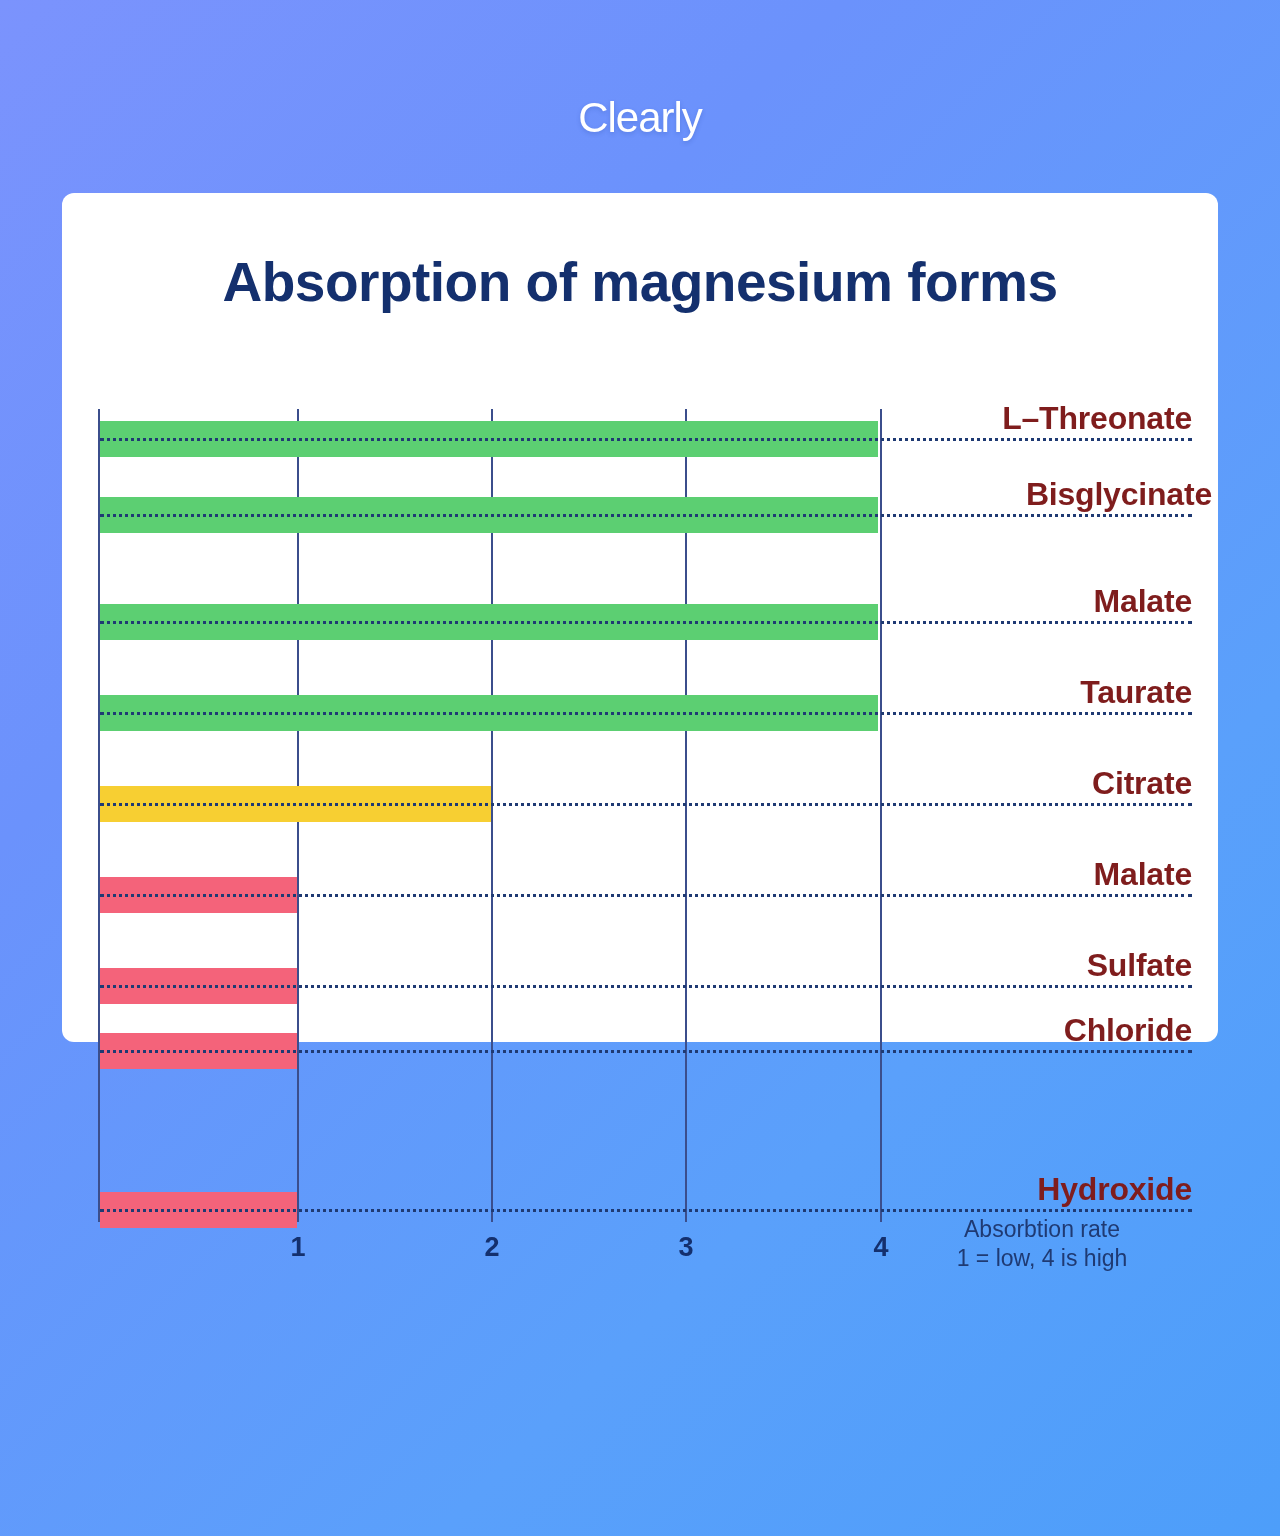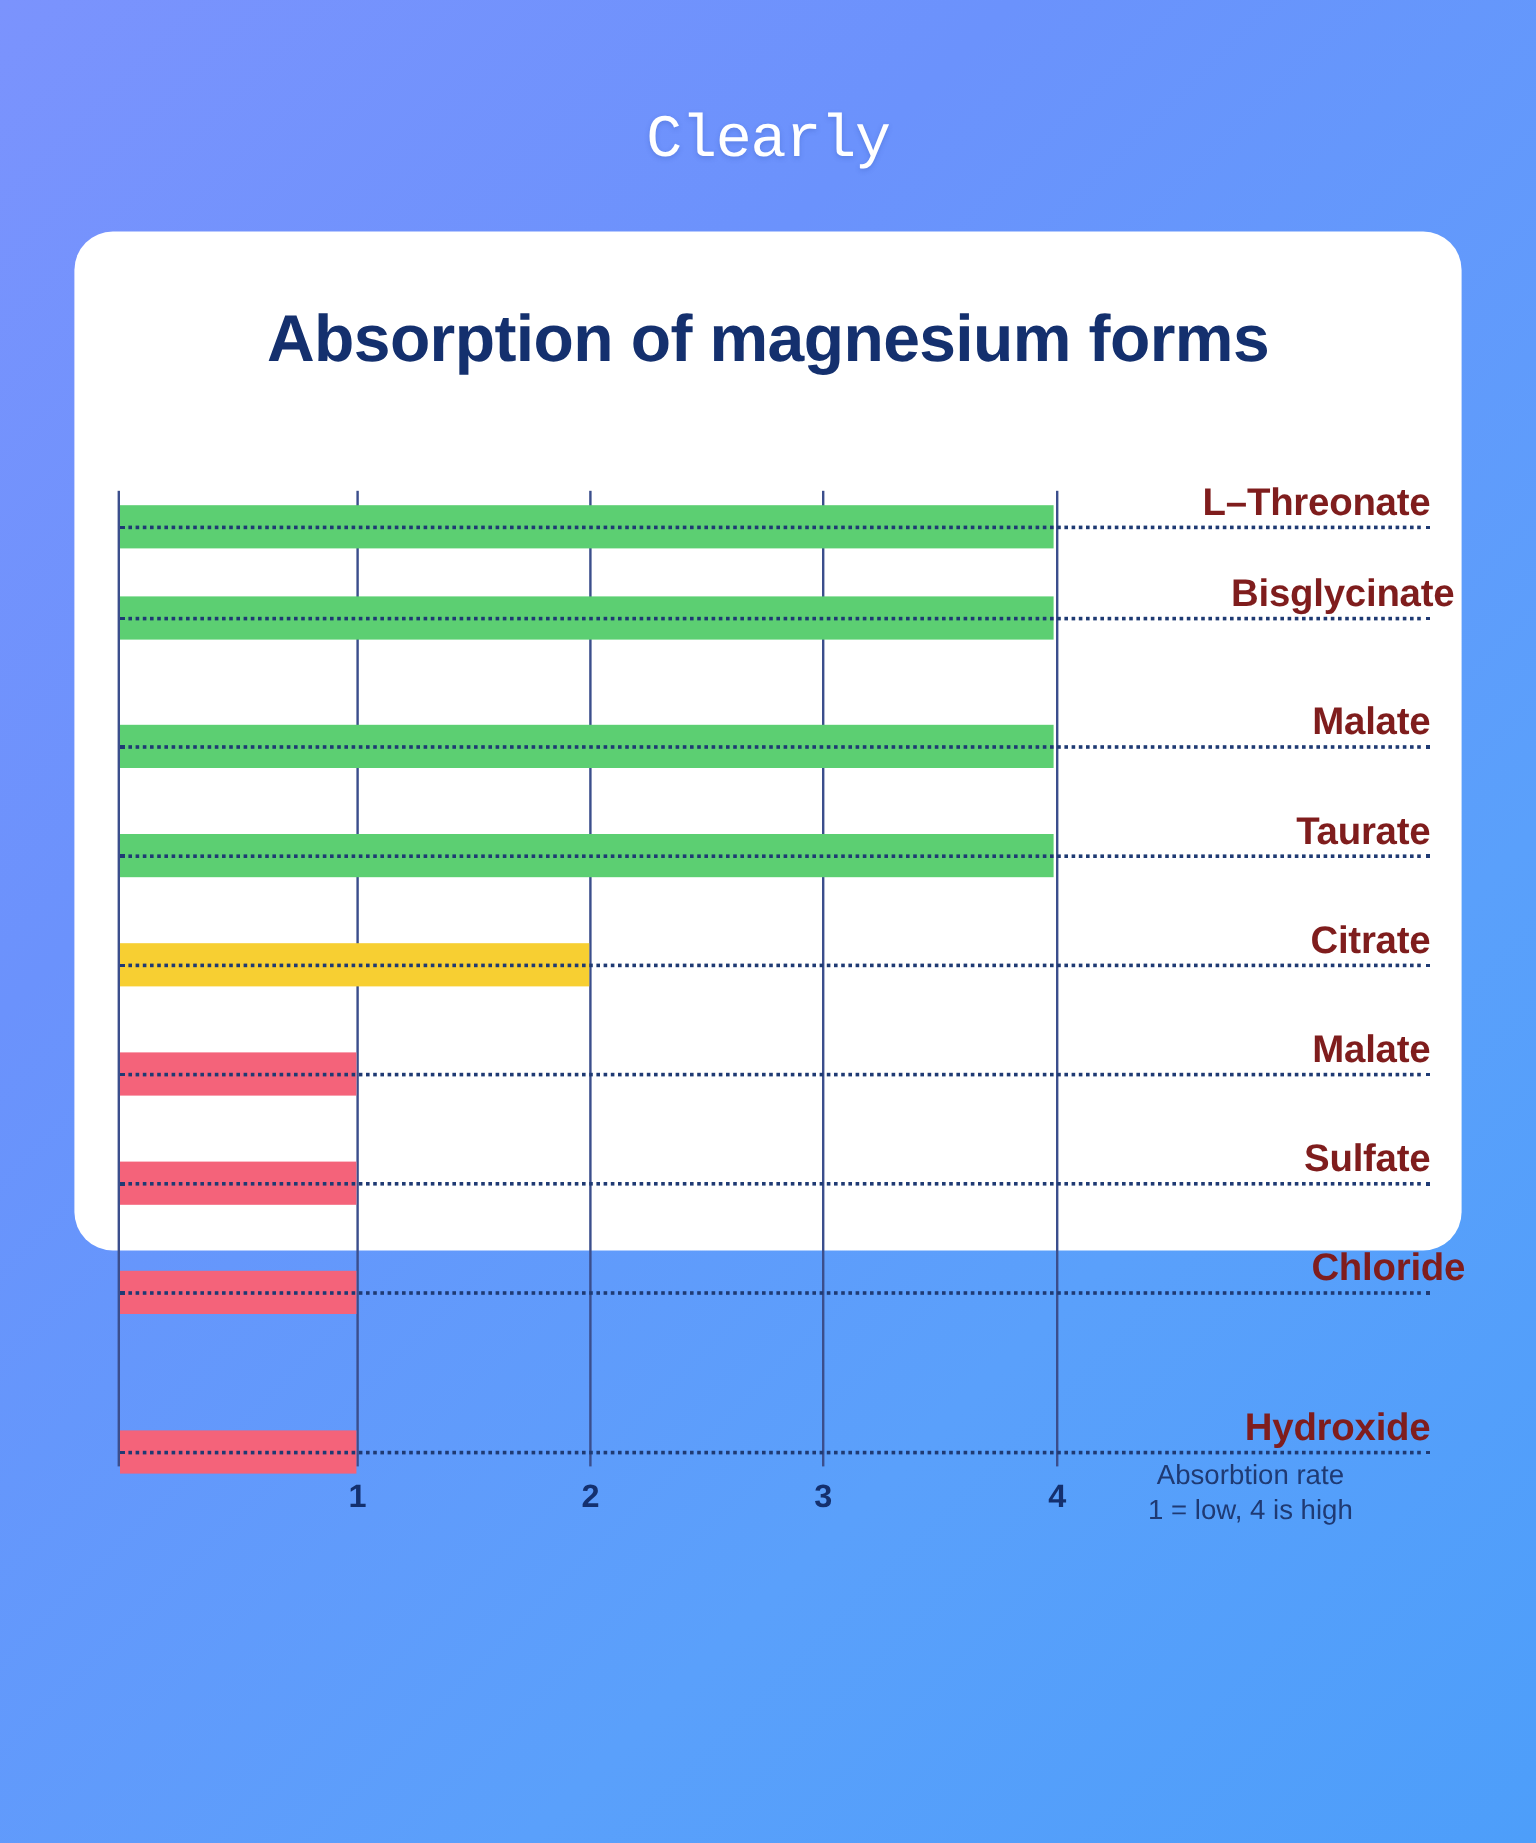--- a/index.html
+++ b/index.html
@@ -18,38 +18,38 @@
   .brand {
     position: absolute;
     top: 78px;
     left: 0;
     width: 1280px;
     text-align: center;
     height: 80px;
   }
   .brand-wordmark {
     display: inline-block;
-    font-family: Liberation Mono, monospace;
-    font-size: 50px;
+    font-family: Liberation Sans, sans-serif;
+    font-size: 42px;
     font-weight: 400;
     letter-spacing: -1px;
     color: #FFFFFF;
     line-height: 80px;
     text-shadow: 0 2px 4px rgba(40, 70, 160, 0.25);
   }
 
   
   .card {
     position: absolute;
     left: 62px;
     top: 193px;
     width: 1156px;
     height: 849px;
     background: #FFFFFF;
-    border-radius: 32px;
+    border-radius: 12px;
   }
 
   .chart-title {
     position: absolute;
     left: 0;
     top: 57px;
     width: 1156px;
     text-align: center;
     font-size: 55px;
     font-weight: bold;
@@ -202,21 +202,21 @@
       <div class="row-dots"></div>
       <div class="row-label">Malate</div>
     </div>
 
     <div class="row" style="top:559px;">
       <div class="bar red" style="width:197px;"></div>
       <div class="row-dots"></div>
       <div class="row-label">Sulfate</div>
     </div>
 
-    <div class="row" style="top:650px;padding-left:29px;">
+    <div class="row" style="top:624px;">
       <div class="bar red" style="width:197px;"></div>
       <div class="row-dots"></div>
       <div class="row-label">Chloride</div>
     </div>
 
     <div class="row" style="top:783px;">
       <div class="bar red" style="width:197px;"></div>
       <div class="row-dots"></div>
       <div class="row-label">Hydroxide</div>
     </div>

